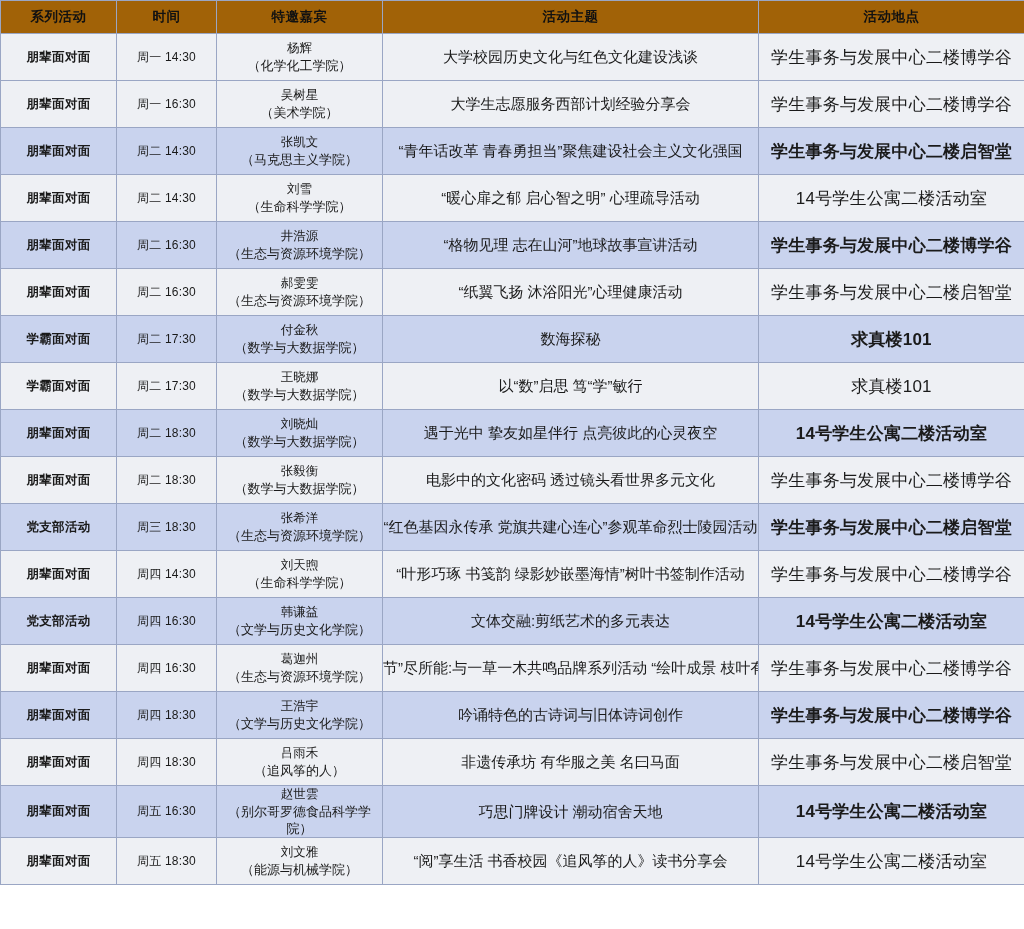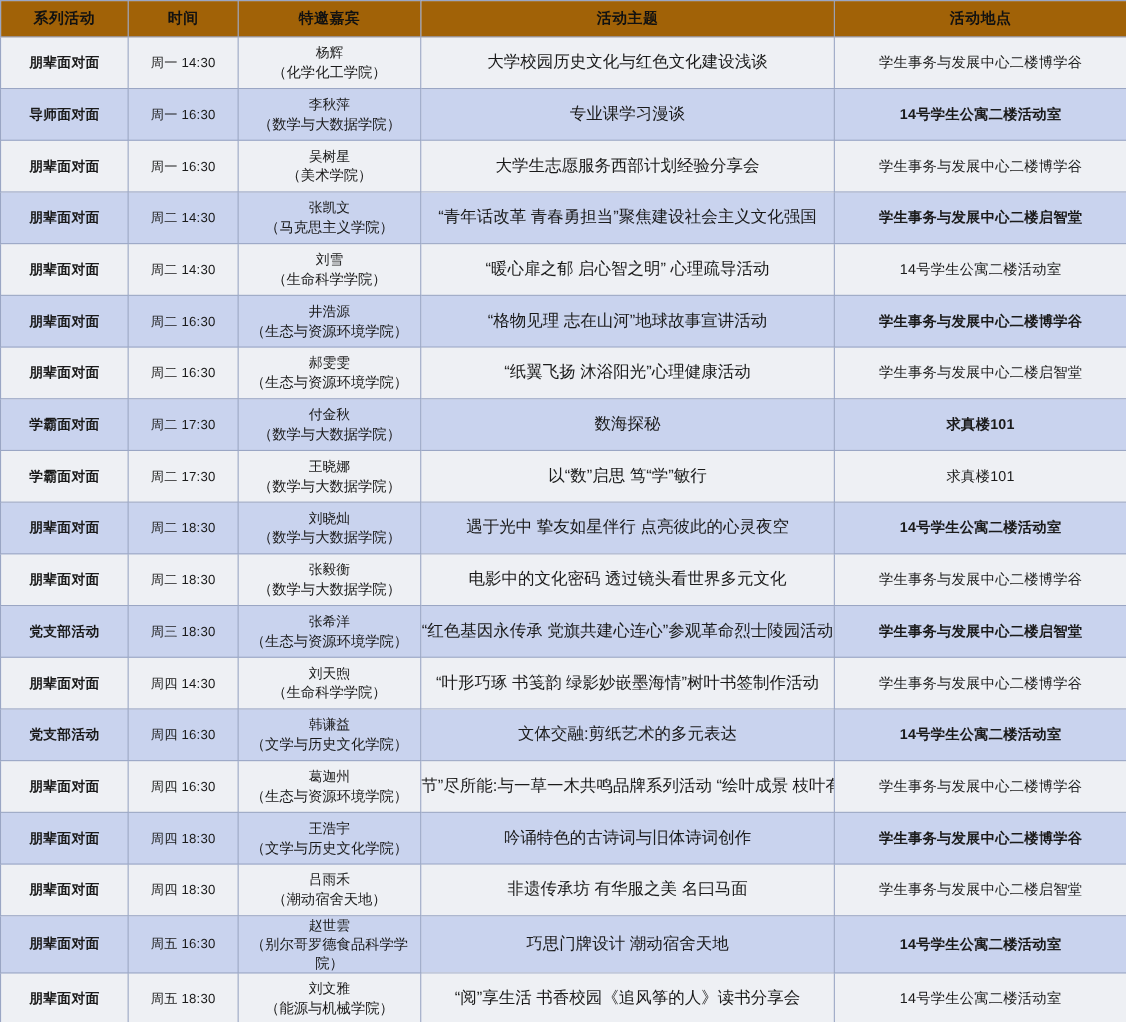--- a/index.html
+++ b/index.html
@@ -68,21 +68,21 @@
   }
   td.topic {
     font-size: 15px;
     padding: 0 4px;
     line-height: 16px;
     white-space: nowrap;
     overflow: hidden;
   }
   td.place {
     font-weight: bold;
-    font-size: 13px;
+    font-size: 17px;
     letter-spacing: .2px;
   }
   tbody tr.odd td.place { font-weight: normal; }
   tbody tr.even td.place { font-weight: bold; }
   tbody tr.odd td.activity { font-weight: bold; }
 </style>
 </head>
 <body>
 
 <table class="schedule">
@@ -106,30 +106,20 @@
       <tr class="odd">
         <td class="activity">朋辈面对面</td>
         <td class="time">周一 14:30</td>
         <td class="guest">
           <span class="guest-name">杨辉</span>
           <span class="guest-dept">（化学化工学院）</span>
         </td>
         <td class="topic">大学校园历史文化与红色文化建设浅谈</td>
         <td class="place">学生事务与发展中心二楼博学谷</td>
       </tr>
-      <tr class="even">
-        <td class="activity">导师面对面</td>
-        <td class="time">周一 16:30</td>
-        <td class="guest">
-          <span class="guest-name">李秋萍</span>
-          <span class="guest-dept">（数学与大数据学院）</span>
-        </td>
-        <td class="topic">专业课学习漫谈</td>
-        <td class="place">14号学生公寓二楼活动室</td>
-      </tr>
       <tr class="odd">
         <td class="activity">朋辈面对面</td>
         <td class="time">周一 16:30</td>
         <td class="guest">
           <span class="guest-name">吴树星</span>
           <span class="guest-dept">（美术学院）</span>
         </td>
         <td class="topic">大学生志愿服务西部计划经验分享会</td>
         <td class="place">学生事务与发展中心二楼博学谷</td>
       </tr>
@@ -261,21 +251,21 @@
           <span class="guest-dept">（文学与历史文化学院）</span>
         </td>
         <td class="topic">吟诵特色的古诗词与旧体诗词创作</td>
         <td class="place">学生事务与发展中心二楼博学谷</td>
       </tr>
       <tr class="odd">
         <td class="activity">朋辈面对面</td>
         <td class="time">周四 18:30</td>
         <td class="guest">
           <span class="guest-name">吕雨禾</span>
-          <span class="guest-dept">（潮动宿舍天地）</span>
+          <span class="guest-dept">（追风筝的人）</span>
         </td>
         <td class="topic">非遗传承坊 有华服之美 名曰马面</td>
         <td class="place">学生事务与发展中心二楼启智堂</td>
       </tr>
       <tr class="even">
         <td class="activity">朋辈面对面</td>
         <td class="time">周五 16:30</td>
         <td class="guest">
           <span class="guest-name">赵世雲</span>
           <span class="guest-dept">（别尔哥罗德食品科学学院）</span>

